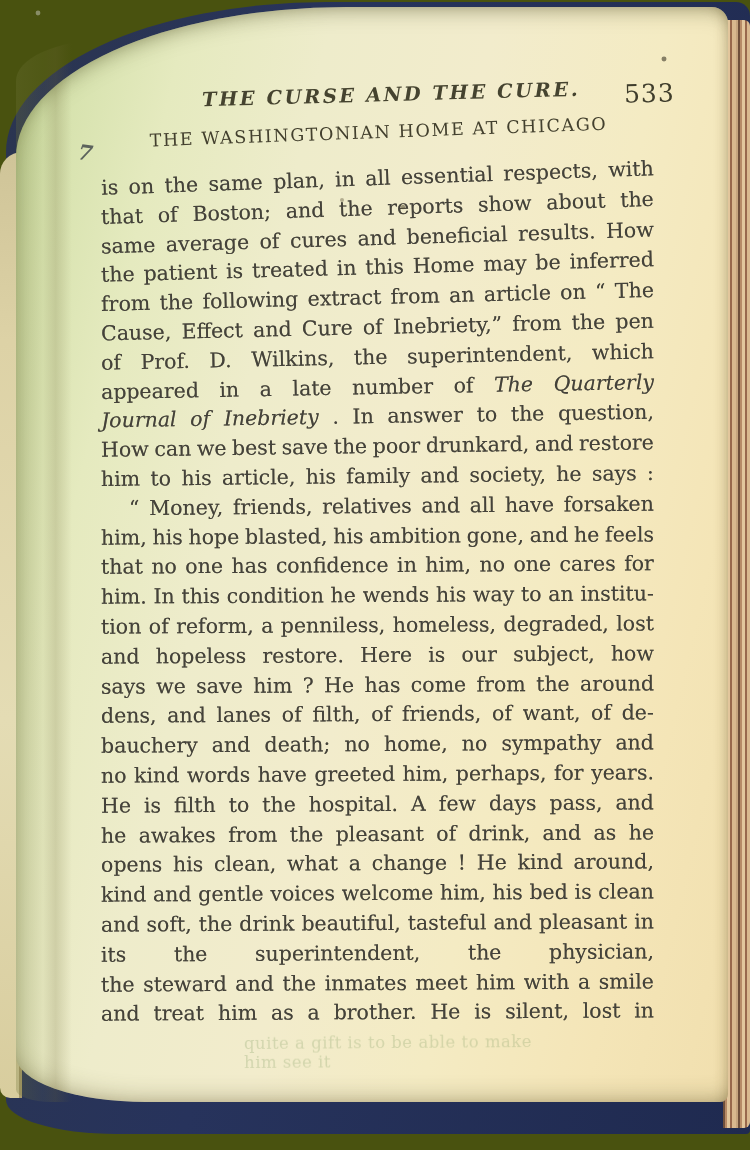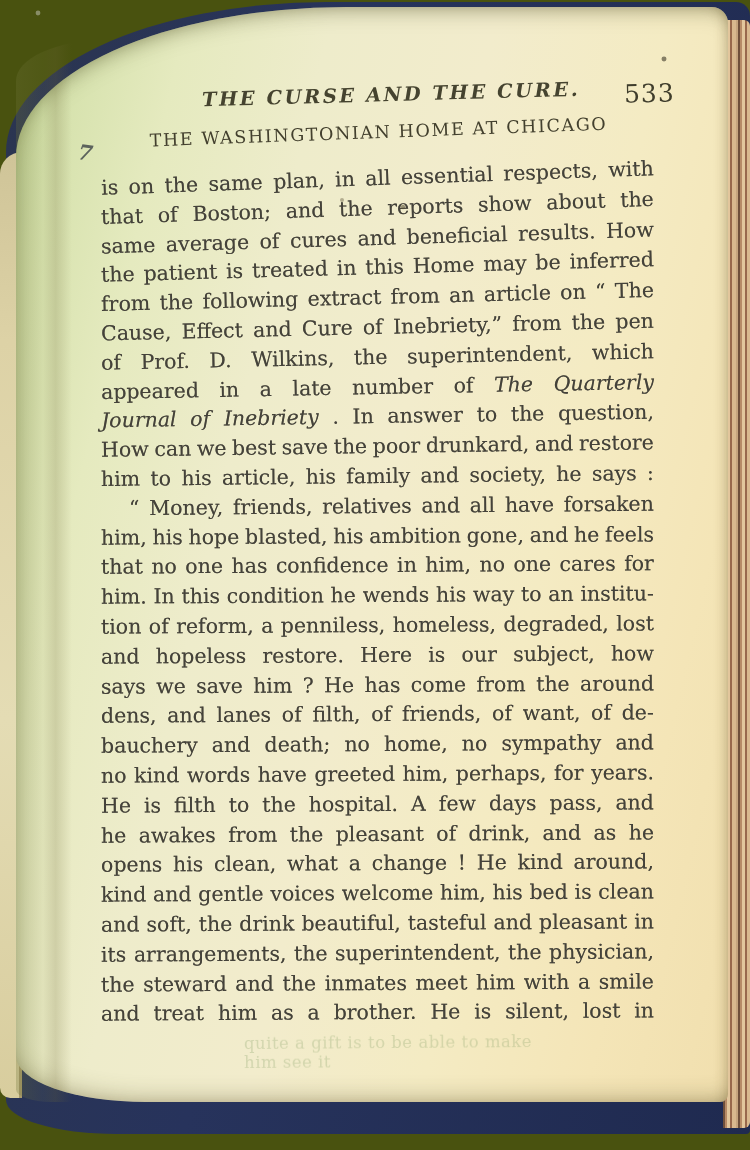--- a/index.html
+++ b/index.html
@@ -378,21 +378,20 @@
           <span>the</span>
           <span>drink</span>
           <span>beautiful,</span>
           <span>tasteful</span>
           <span>and</span>
           <span>pleasant</span>
           <span>in</span>
         </div>
         <div class="text-line" style="transform: rotate(-0.35deg);">
           <span>its</span>
-          <span>arrangements,</span>
           <span>the</span>
           <span>superintendent,</span>
           <span>the</span>
           <span>physician,</span>
         </div>
         <div class="text-line" style="transform: rotate(-0.35deg);">
           <span>the</span>
           <span>steward</span>
           <span>and</span>
           <span>the</span>

